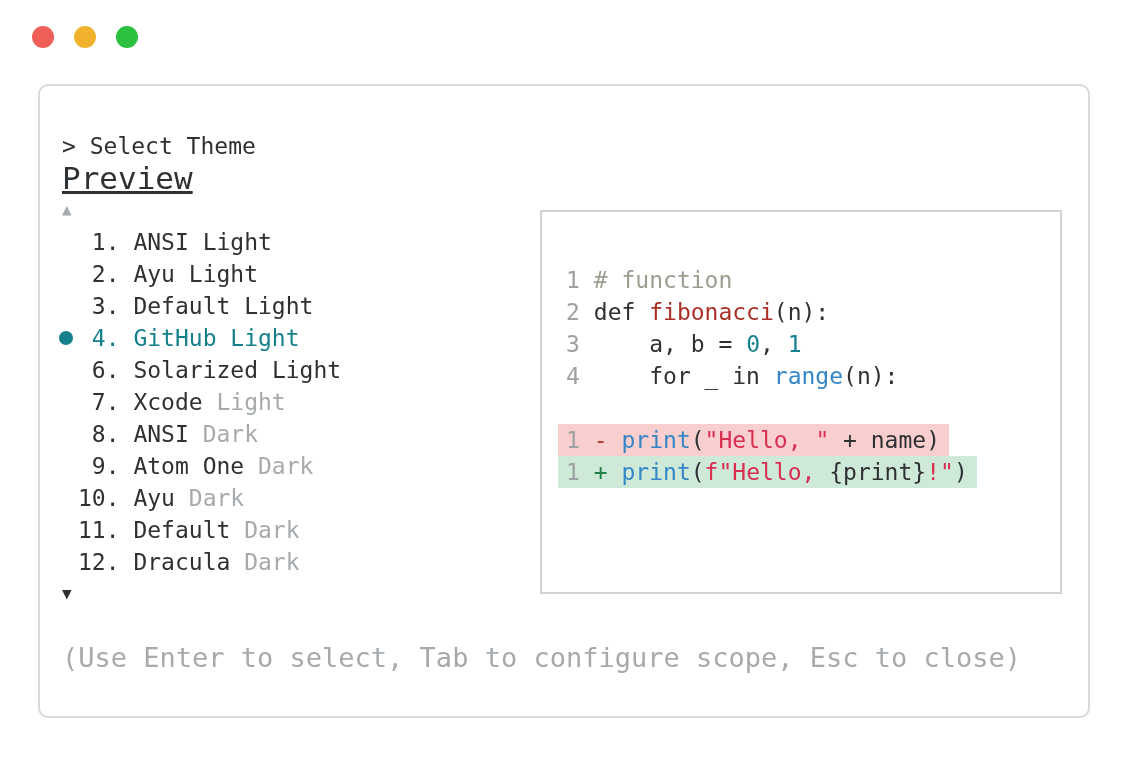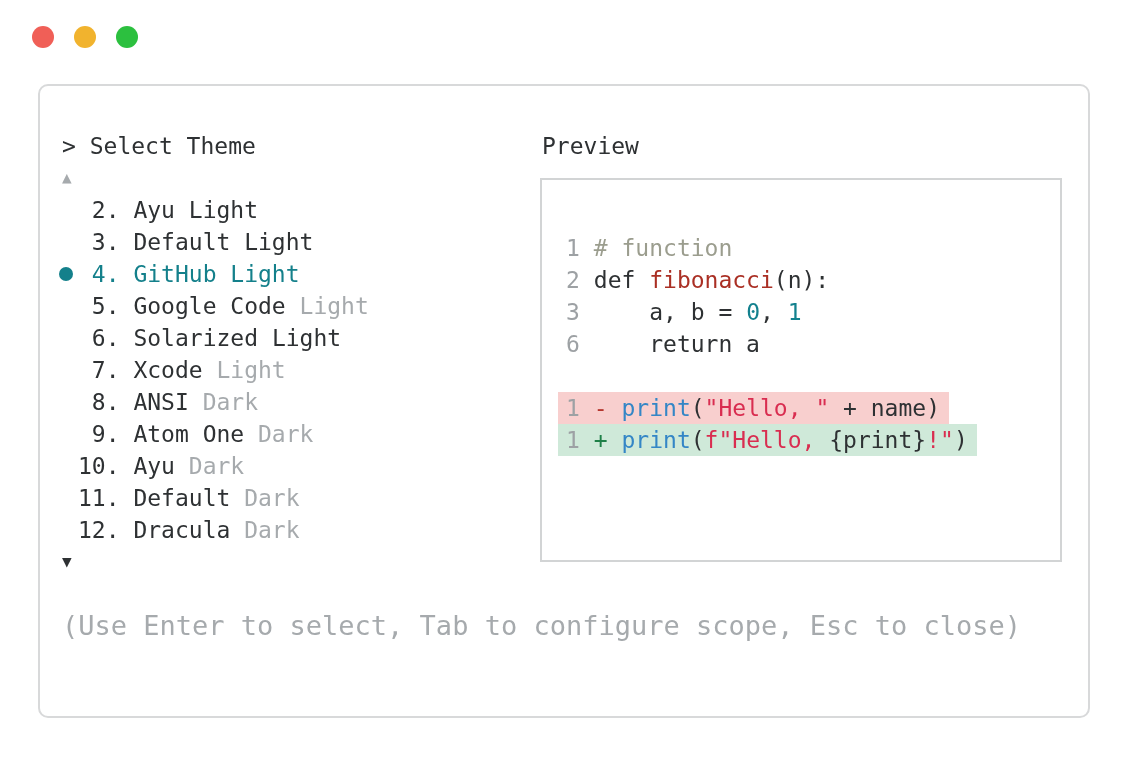--- a/index.html
+++ b/index.html
@@ -12,23 +12,23 @@
   .light.red    { background:var(--traffic_red); }
   .light.yellow { background:var(--traffic_yellow); }
   .light.green  { background:var(--traffic_green); }
 
   
   .panel {
     position:absolute; left:38px; top:84px; width:1052px; height:634px;
     border:2px solid var(--panel_border); border-radius:10px; background:#ffffff;
     padding:44px 24px 0 22px;
   }
-  .header-row { display:flex; }
+  .header-row { display:flex;flex-direction:column; }
   .picker-title { width:480px; font-size:23px; line-height:32px; white-space:pre; }
-  .preview-title { font-size:23px; line-height:32px; }
+  .preview-title { font-size:31px; line-height:32px;text-decoration:underline; }
 
   .body-row { display:flex; }
   .list-col { width:480px; }
   .preview-col { width:526px; }
 
   .scroll-ind { font-size:16px; line-height:32px; height:32px; }
   .scroll-ind.up   { color:var(--dim); }
   .scroll-ind.down { color:var(--text); }
 
   .theme-row { position:relative; height:32px; line-height:32px; font-size:23px;
@@ -73,42 +73,42 @@
 <div class="panel">
   <div class="header-row">
     <div class="picker-title">&gt; Select Theme</div>
     <div class="preview-title">Preview</div>
   </div>
 
   <div class="body-row">
     <div class="list-col">
       <div class="scroll-ind up">▲</div>
       <div id="theme-list">
+          <div class="theme-row"><span class="row-text"> 1. </span><span class="row-text">ANSI </span><span class="row-text">Light</span></div>
           <div class="theme-row"><span class="row-text"> 2. </span><span class="row-text">Ayu </span><span class="row-text">Light</span></div>
           <div class="theme-row"><span class="row-text"> 3. </span><span class="row-text">Default </span><span class="row-text">Light</span></div>
           <div class="theme-row selected"><span class="bullet"></span><span class="row-text"> 4. </span><span class="row-text">GitHub </span><span class="row-text">Light</span></div>
-          <div class="theme-row"><span class="row-text"> 5. </span><span class="row-text">Google Code </span><span class="row-text suffix-dim">Light</span></div>
           <div class="theme-row"><span class="row-text"> 6. </span><span class="row-text">Solarized </span><span class="row-text">Light</span></div>
           <div class="theme-row"><span class="row-text"> 7. </span><span class="row-text">Xcode </span><span class="row-text suffix-dim">Light</span></div>
           <div class="theme-row"><span class="row-text"> 8. </span><span class="row-text">ANSI </span><span class="row-text suffix-dim">Dark</span></div>
           <div class="theme-row"><span class="row-text"> 9. </span><span class="row-text">Atom One </span><span class="row-text suffix-dim">Dark</span></div>
           <div class="theme-row"><span class="row-text">10. </span><span class="row-text">Ayu </span><span class="row-text suffix-dim">Dark</span></div>
           <div class="theme-row"><span class="row-text">11. </span><span class="row-text">Default </span><span class="row-text suffix-dim">Dark</span></div>
           <div class="theme-row"><span class="row-text">12. </span><span class="row-text">Dracula </span><span class="row-text suffix-dim">Dark</span></div>
         </div>
       <div class="scroll-ind down">▼</div>
     </div>
 
     <div class="preview-col">
       <div class="preview-box">
         <div id="code-area">
             <div class="code-line"><span class="ln">1 </span><span class="tok-comment"># function</span></div>
             <div class="code-line"><span class="ln">2 </span><span class="tok-plain">def </span><span class="tok-func">fibonacci</span><span class="tok-plain">(n):</span></div>
             <div class="code-line"><span class="ln">3 </span><span class="tok-plain">    a, b = </span><span class="tok-number">0</span><span class="tok-plain">, </span><span class="tok-number">1</span></div>
-            <div class="code-line"><span class="ln">6 </span><span class="tok-plain">    return a</span></div>
+            <div class="code-line"><span class="ln">4 </span><span class="tok-plain">    for _ in </span><span class="tok-builtin">range</span><span class="tok-plain">(n):</span></div>
             <div class="code-line">&nbsp;</div>
             <div class="code-line"><span class="diff-line removed"><span class="ln">1 </span><span class="tok-removed-marker">- </span><span class="tok-builtin">print</span><span class="tok-plain">(</span><span class="tok-string">"Hello, "</span><span class="tok-plain"> + name)</span></span></div>
             <div class="code-line"><span class="diff-line added"><span class="ln">1 </span><span class="tok-added-marker">+ </span><span class="tok-builtin">print</span><span class="tok-plain">(</span><span class="tok-string">f"Hello, </span><span class="tok-plain">{print}</span><span class="tok-string">!"</span><span class="tok-plain">)</span></span></div>
           </div>
       </div>
     </div>
   </div>
 
   <div class="footer-hint">(Use Enter to select, Tab to configure scope, Esc to close)</div>
 </div>

